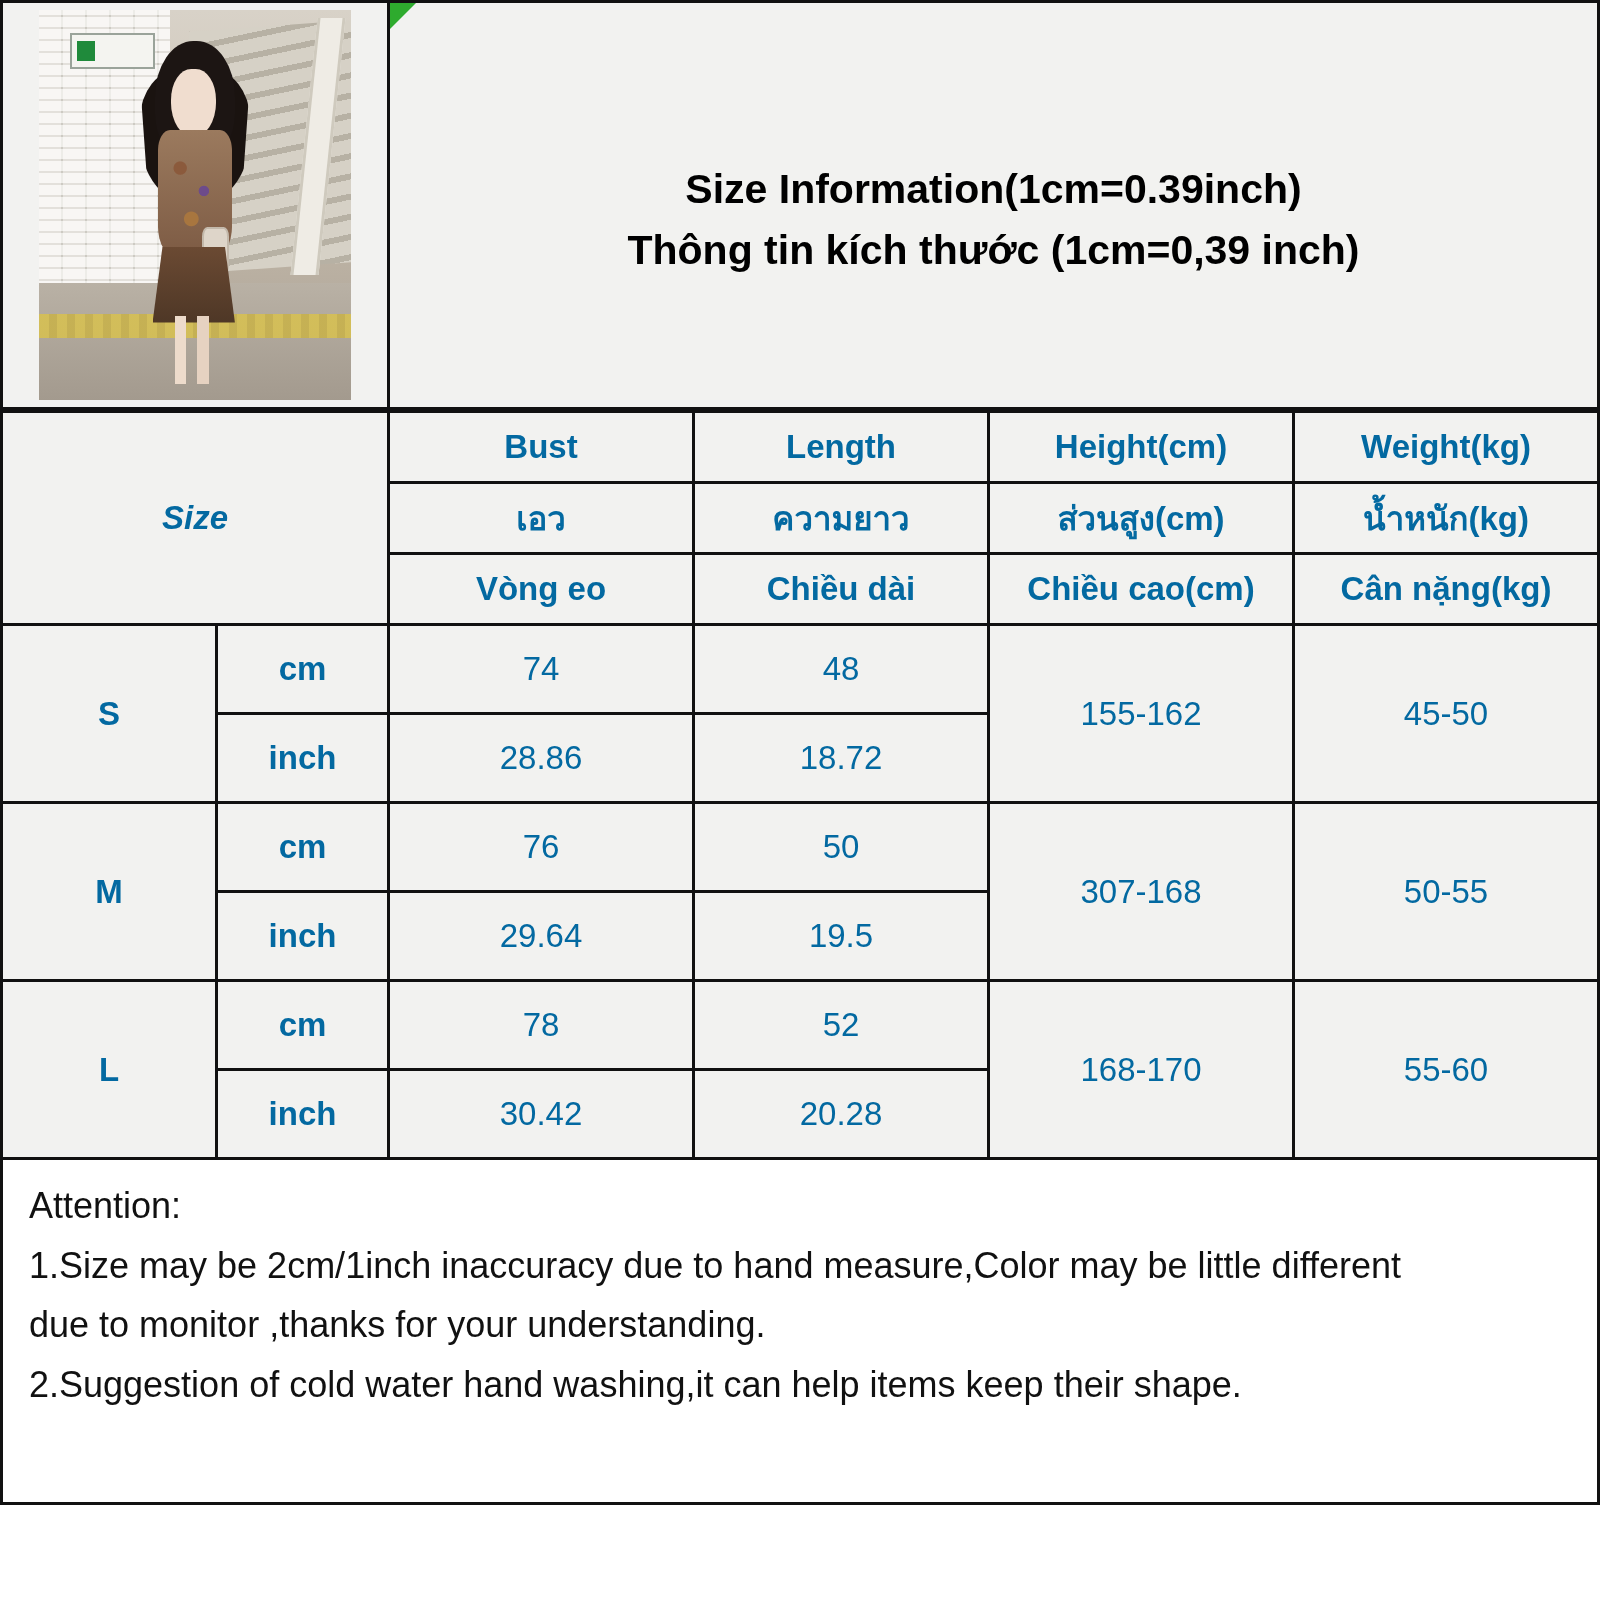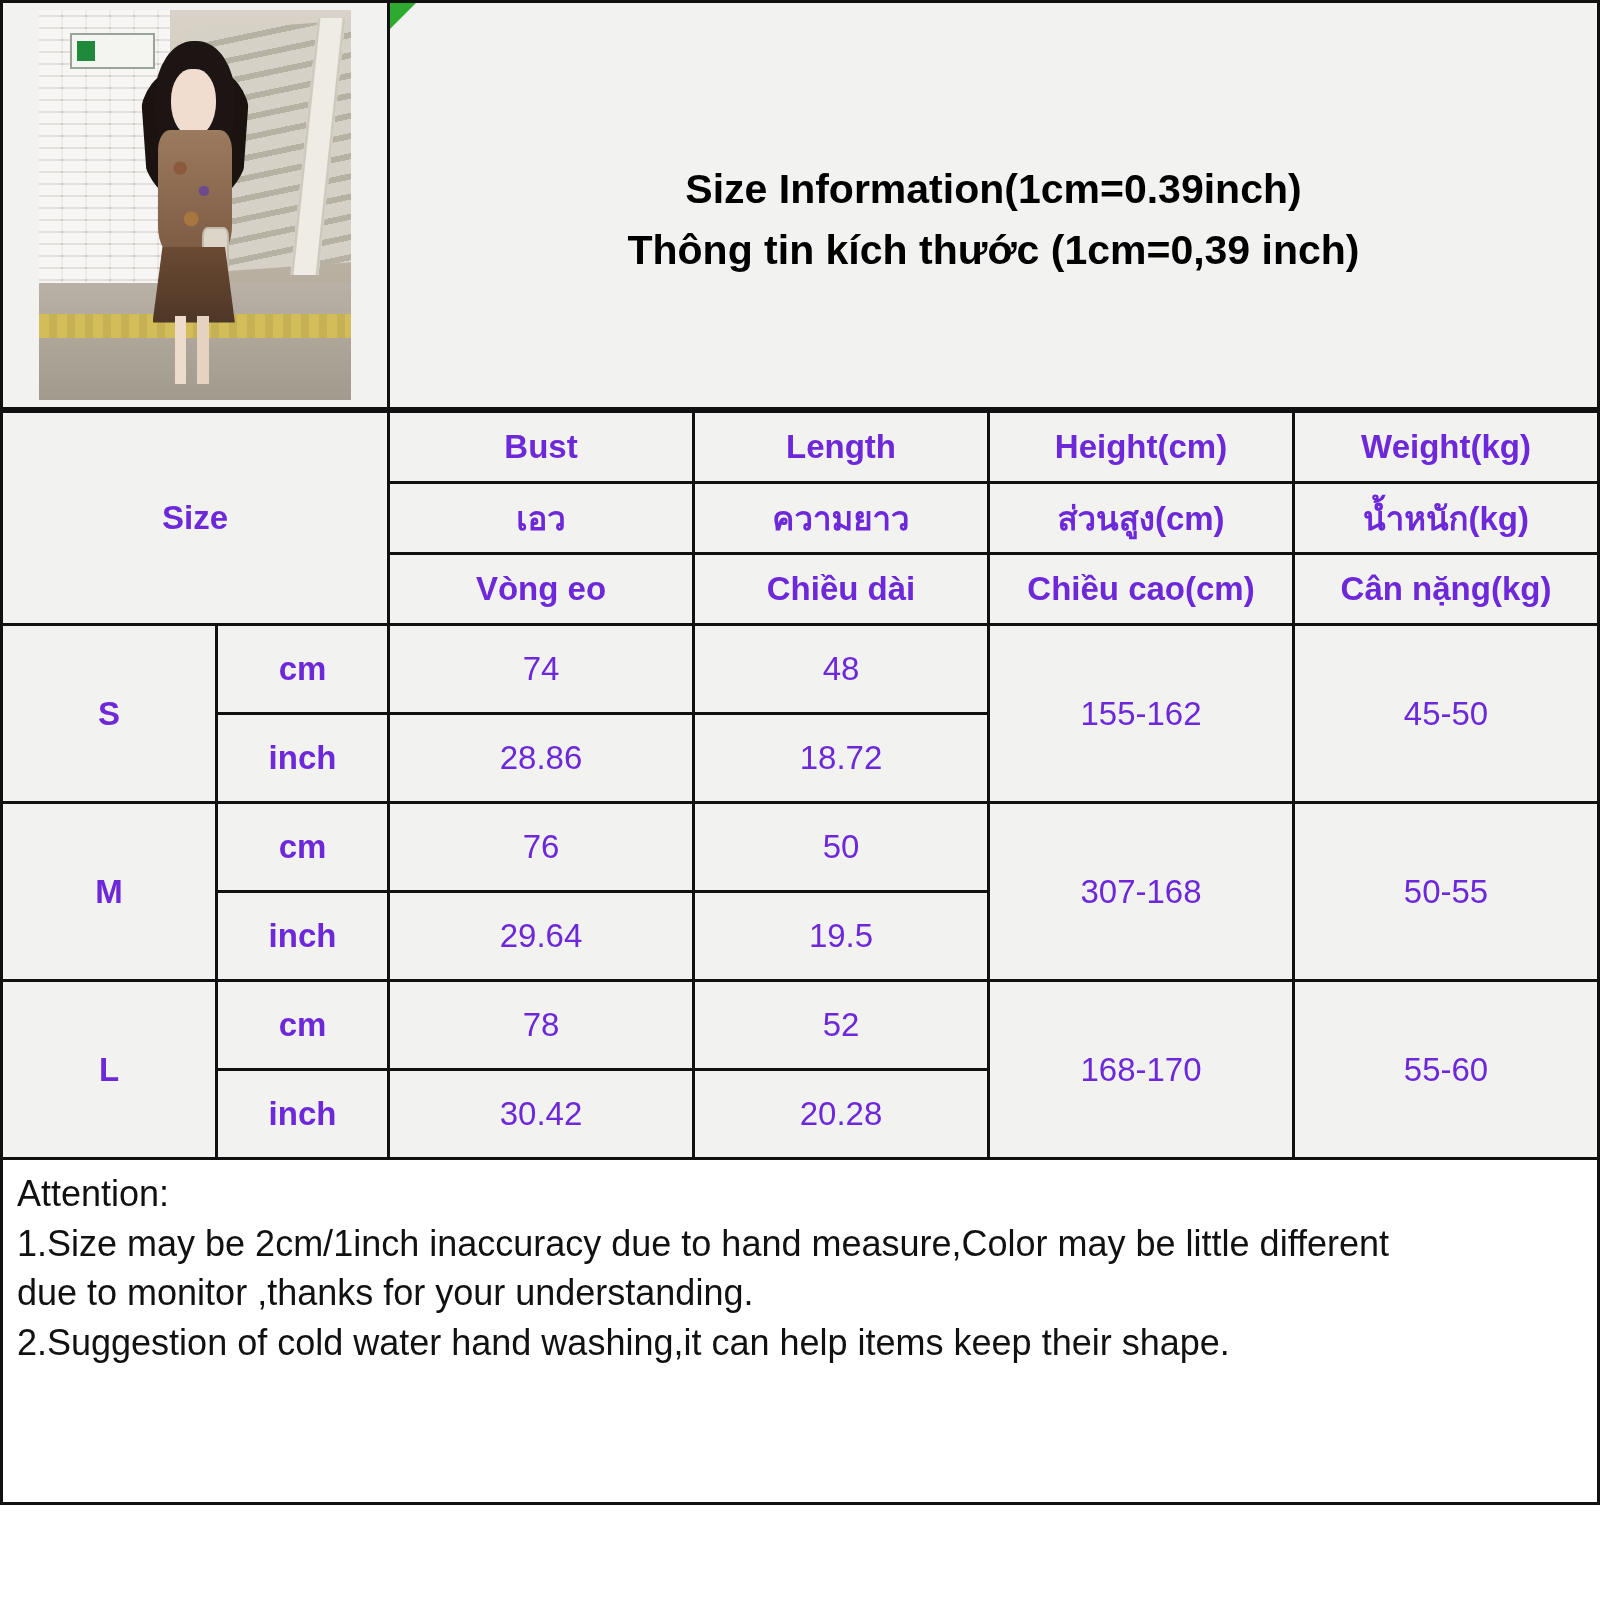--- a/index.html
+++ b/index.html
@@ -85,40 +85,41 @@
     border-collapse: collapse;
     table-layout: fixed;
     width: 1600px;
     margin: 0;
   }
   table.size-table td {
     border: 3px solid #111;
     text-align: center;
     vertical-align: middle;
     font-size: 33px;
-    color: #6d28d9;
+    color: #0369a1;
     background: #f2f2f0;
     padding: 0;
   }
   .col-size    { width: 215px; }
   .col-unit    { width: 172px; }
   .col-bust    { width: 305px; }
   .col-length  { width: 295px; }
   .col-height  { width: 305px; }
   .col-weight  { width: 305px; }
 
   .hdr {
     font-weight: bold;
     background: #e3e3e0;
     height: 68px;
   }
   .hdr-size {
     font-weight: bold;
     font-size: 52px;
     background: #e3e3e0;
+    font-style: italic;
   }
   .hdr-th { font-size: 34px; margin-left: 6px; }
   .hdr-vi { font-size: 33px; }
   .hdr-en { font-size: 35px; }
 
   .size-label {
     font-weight: bold;
     font-size: 38px;
     background: #e0e0dd;
   }
@@ -141,21 +142,21 @@
   .attention {
     border-left: 3px solid #111;
     border-right: 3px solid #111;
     border-bottom: 3px solid #111;
     box-sizing: border-box;
     background: #ffffff;
     padding: 10px 14px 18px 14px;
     height: 345px;
   }
   .attention p {
-    margin: 0;
+    margin: 12px;
     font-size: 36px;
     line-height: 1.32;
     color: #111;
     font-family: "Liberation Sans", sans-serif;
   }
   .attention .note {
     margin-top: 2px;
   }
 
   

